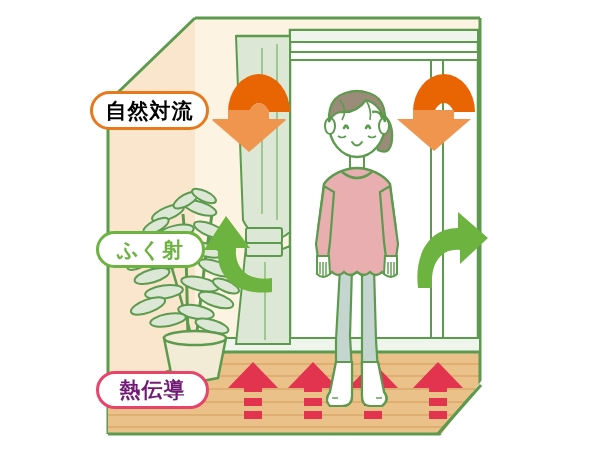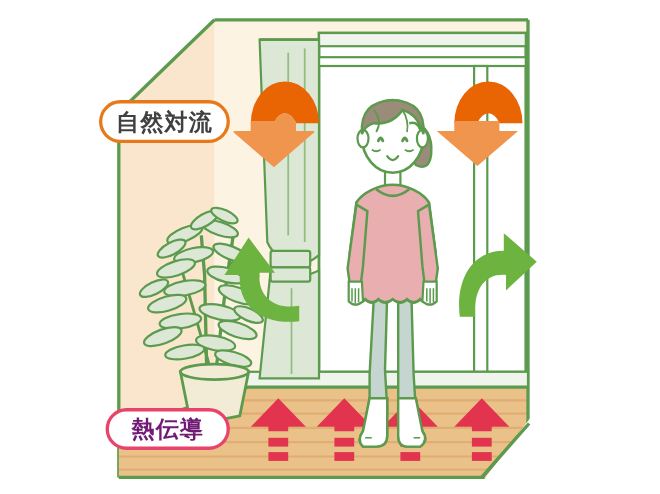--- a/index.html
+++ b/index.html
@@ -13,21 +13,21 @@
     background:#ffffff;
     border-radius:999px;
     box-sizing:border-box;
     white-space:nowrap;
     font-weight:700;
     letter-spacing:1px;
   }
   .label-text{pointer-events:none;}
   #label-convection{
     left:90px;top:91px;width:119px;height:39px;
-    border:3px solid #E8791B;color:#404040;font-size:21px;justify-content:center;
+    border:3px solid #E8791B;color:#000000;font-size:21px;justify-content:center;
   }
   #label-radiation{
     left:96px;top:231px;width:109px;height:37px;
     border:3px solid #6CB33F;color:#6CB33F;font-size:21px;
   }
   #label-conduction{
     left:96px;top:371px;width:113px;height:38px;
     border:3px solid #E8436B;color:#701a75;font-size:21px;
   }
 </style>
@@ -274,18 +274,21 @@
         <line x1="376" y1="398" x2="382" y2="398"></line>
       </g>
     </g>
 
   </svg>
 
   <div class="label" id="label-convection">
     <span class="label-text">自然対流</span>
   </div>
 
+  <div class="label" id="label-radiation">
+    <span class="label-text">ふく射</span>
+  </div>
 
   <div class="label" id="label-conduction">
     <span class="label-text">熱伝導</span>
   </div>
 
 </div>
 
 </body></html>

